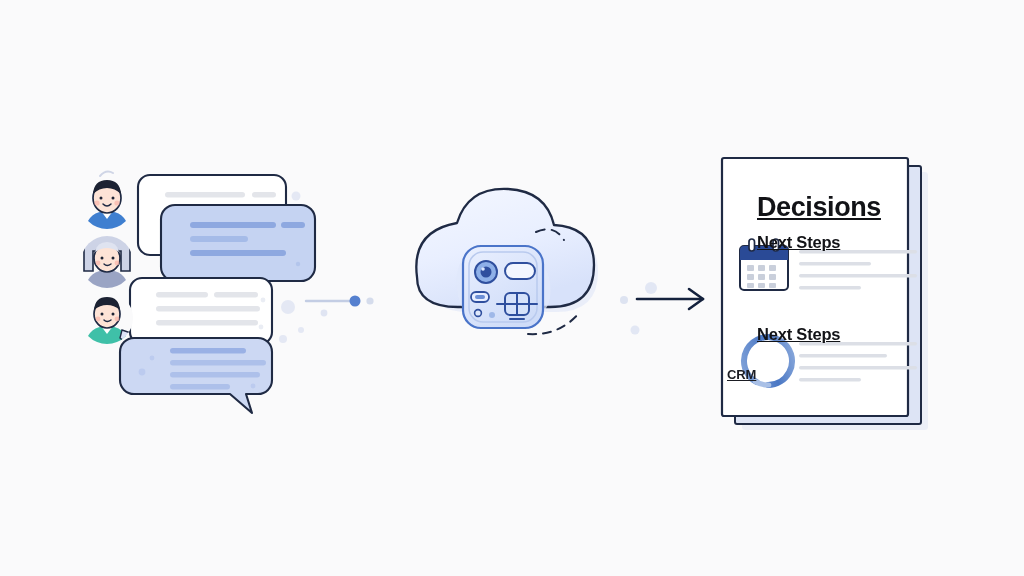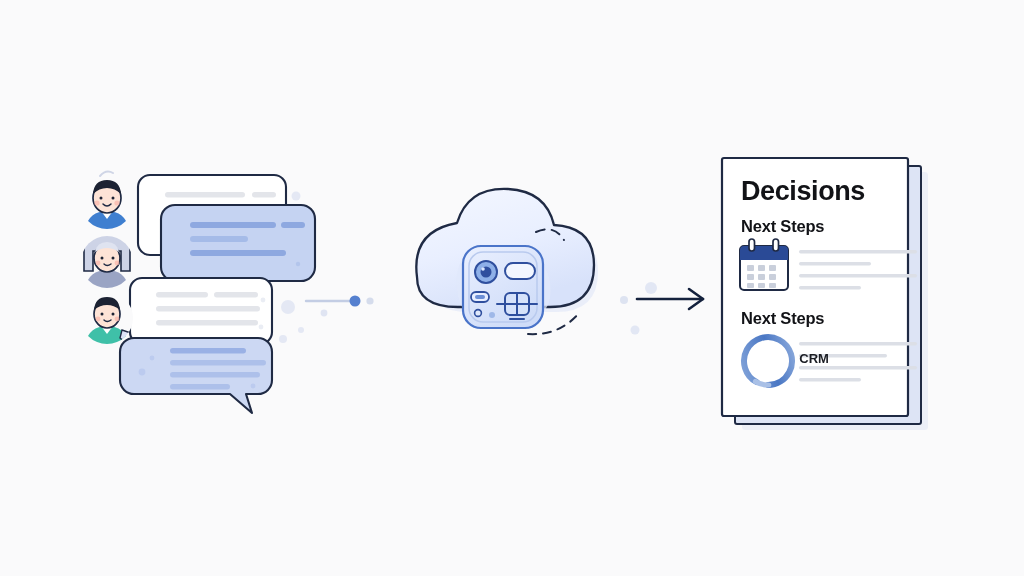--- a/index.html
+++ b/index.html
@@ -14,25 +14,26 @@
     background: #fafafb;
     overflow: hidden;
     font-family: "Liberation Sans", sans-serif;
   }
   #scene {
     position: absolute;
     inset: 0;
   }
   .lbl {
     position: absolute;
-    margin: 0;
+    margin: 16px;
     padding: 0;
     white-space: nowrap;
     color: #121317;
     font-family: "Liberation Sans", sans-serif;
+    text-decoration: underline;
   }
   #doc-title {
     left: 741px;
     top: 176px;
     font-size: 27px;
     font-weight: bold;
     letter-spacing: -0.4px;
   }
   #sec1-title {
     left: 741px;
@@ -42,24 +43,23 @@
     letter-spacing: -0.2px;
   }
   #sec2-title {
     left: 741px;
     top: 309px;
     font-size: 16.5px;
     font-weight: bold;
     letter-spacing: -0.2px;
   }
   #crm-label {
-    left: 791px;
+    left: 711px;
     top: 351px;
     width: 46px;
-    text-align: center;
     font-size: 13px;
     font-weight: bold;
     letter-spacing: -0.1px;
     color: #1b1d23;
   }
 </style>
 </head>
 <body>
 
 <div id="canvas">

